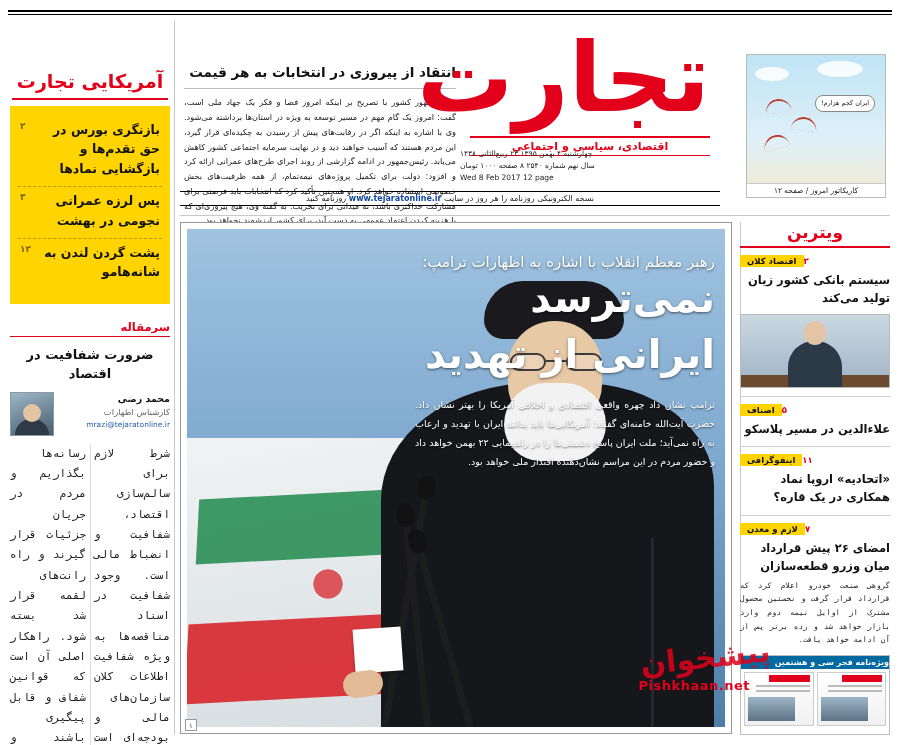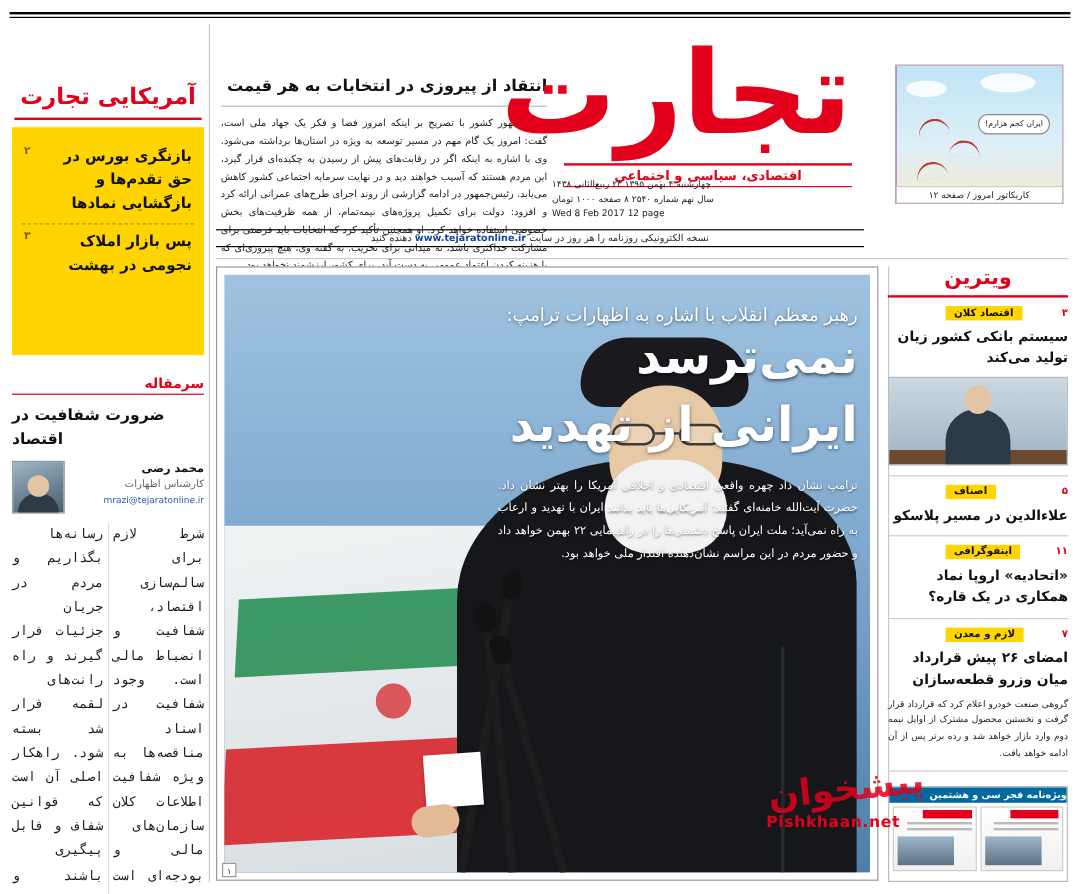--- a/index.html
+++ b/index.html
@@ -86,21 +86,21 @@
   .col-sec-head {
     margin-top: 16px;
     text-align: right;
     color: #e2001a;
     font-size: 11.5px;
     font-weight: bold;
     border-bottom: 1px solid #e2001a;
     padding-bottom: 2px;
   }
   .art-title {
-    text-align: left;
+    text-align: center;
     font-size: 13px;
     font-weight: bold;
     color: #111;
     line-height: 1.5;
     margin-top: 8px;
   }
   .byline {
     margin-top: 8px;
     display: flex;
     flex-direction: row-reverse;
@@ -239,23 +239,23 @@
     border-top: 1px solid #000;
     border-bottom: 1px solid #000;
     padding: 2px 0;
   }
   .url-bar b { color: #1146a0; margin-top: 29px; }
 
   
   .cartoon-box {
     position: absolute;
     top: 54px; right: 14px;
-    width: 140px; height: 116px;
+    width: 140px; height: 144px;
     border: 1px solid #bbb;
-    background: #a21caf;
+    background: #c2410c;
     overflow: hidden;
   }
   .cartoon-art {
     position: absolute; inset: 0;
     background: linear-gradient(180deg,#bfe4f5 0%, #dff0f8 60%, #f4e9cf 100%);
   }
   .cloud {
     position: absolute;
     background: #fff;
     border-radius: 50%;
@@ -492,22 +492,20 @@
     padding-bottom: 4px;
   }
   .rail-item {
     border-bottom: 1px solid #ccc;
     padding: 7px 0 8px 0;
   }
   .rail-tag {
     display: flex;
     flex-direction: row-reverse;
     align-items: center;
-    justify-content: space-between;
-    padding-left: 48px;
   }
   .tag-pill {
     background: #ffd400;
     color: #111;
     font-size: 8.5px;
     font-weight: bold;
     padding: 1px 7px;
   }
   .tag-page {
     color: #e2001a;
@@ -522,20 +520,21 @@
     line-height: 1.55;
     margin-top: 5px;
   }
   .rail-body {
     text-align: justify;
     direction: rtl;
     font-size: 7.6px;
     line-height: 1.8;
     color: #222;
     margin-top: 4px;
+    font-family: Liberation Mono, monospace;
   }
   .rail-photo {
     margin-top: 6px;
     width: 100%; height: 74px;
     background: linear-gradient(180deg,#cbd8e2 0%, #9fb3c4 100%);
     position: relative;
     overflow: hidden;
     border: 1px solid #bbb;
   }
   .rp-person {
@@ -639,21 +638,25 @@
     <div class="biz-title">آمریکایی تجارت</div>
     <div class="biz-rule"></div>
 
     <div class="yellow-box">
       <div class="yb-item">
         <span class="yb-num">۲</span>
         <span>بازنگری بورس در حق تقدم‌ها و بازگشایی نمادها</span>
       </div>
       <div class="yb-item">
         <span class="yb-num">۳</span>
-        <span>پس بازار املاک نجومی در بهشت</span>
+        <span>پس لرزه عمرانی نجومی در بهشت</span>
+      </div>
+      <div class="yb-item">
+        <span class="yb-num">۱۲</span>
+        <span>پشت گردن لندن به شانه‌هامو</span>
       </div>
     </div>
 
     <div class="col-sec-head">سرمقاله</div>
     <div class="art-title">ضرورت شفافیت در اقتصاد</div>
     <div class="byline">
       <div class="mugshot"></div>
       <div class="byline-text">
         <div class="byline-name">محمد رضی</div>
         <div class="byline-role">کارشناس اظهارات</div>
@@ -685,21 +688,21 @@
 
     <div class="dateline">
       <div>چهارشنبه ۴ بهمن ۱۳۹۵  ۲۳ ربیع‌الثانی ۱۴۳۸</div>
       <div>سال نهم  شماره ۲۵۴۰  ۸ صفحه  ۱۰۰۰ تومان</div>
       <div>Wed 8 Feb 2017  12 page</div>
     </div>
 
     <div class="url-bar">
       <span>نسخه الکترونیکی روزنامه را هر روز در سایت</span>
       <b>www.tejaratonline.ir</b>
-      <span>دهنده کنید</span>
+      <span>روزنامه کنید</span>
     </div>
   </div>
 
   <div class="cartoon-box">
     <div class="cartoon-art">
       <div class="cloud" style="left:8px; top:12px; width:34px; height:14px;"></div>
       <div class="cloud" style="left:70px; top:6px; width:46px; height:16px;"></div>
       <div class="bird" style="left:18px; top:44px;"></div>
       <div class="bird" style="left:44px; top:62px; transform:rotate(6deg);"></div>
       <div class="bird" style="left:16px; top:80px; transform:rotate(-14deg);"></div>

